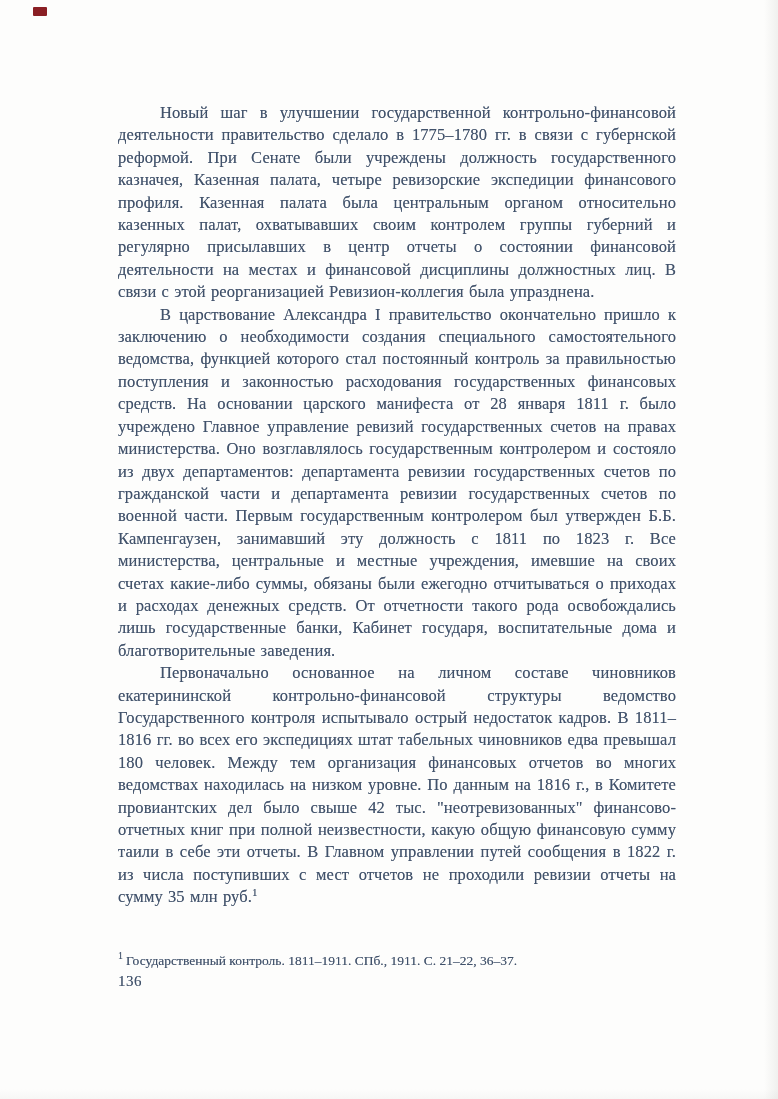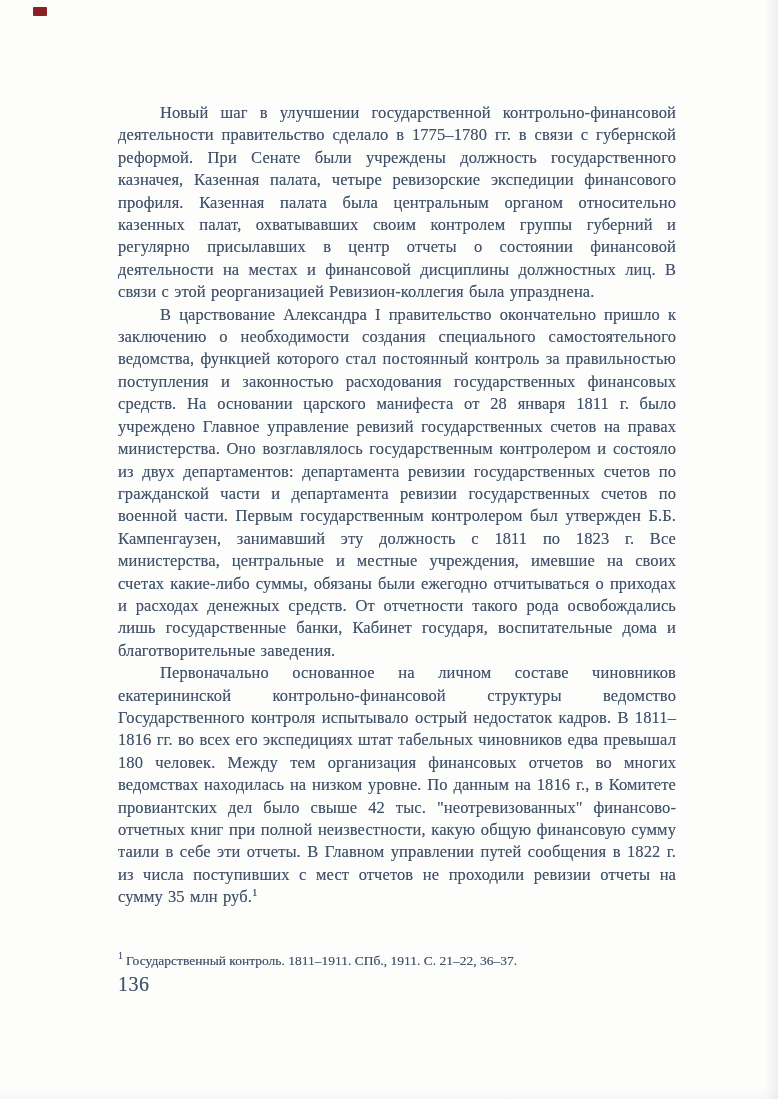--- a/index.html
+++ b/index.html
@@ -56,21 +56,21 @@
     text-align: left;
     text-indent: 0;
   }
   .fnmark {
     font-size: 10px;
     vertical-align: super;
     margin-right: 3px;
   }
   .page-number {
     margin-top: 4px;
-    font-size: 20px;
+    font-size: 15px;
     letter-spacing: 0.5px;
   }
 </style>
 </head>
 <body>
 
 <div class="page">
   <div class="corner-mark"></div>
 
   <main class="text-block">

